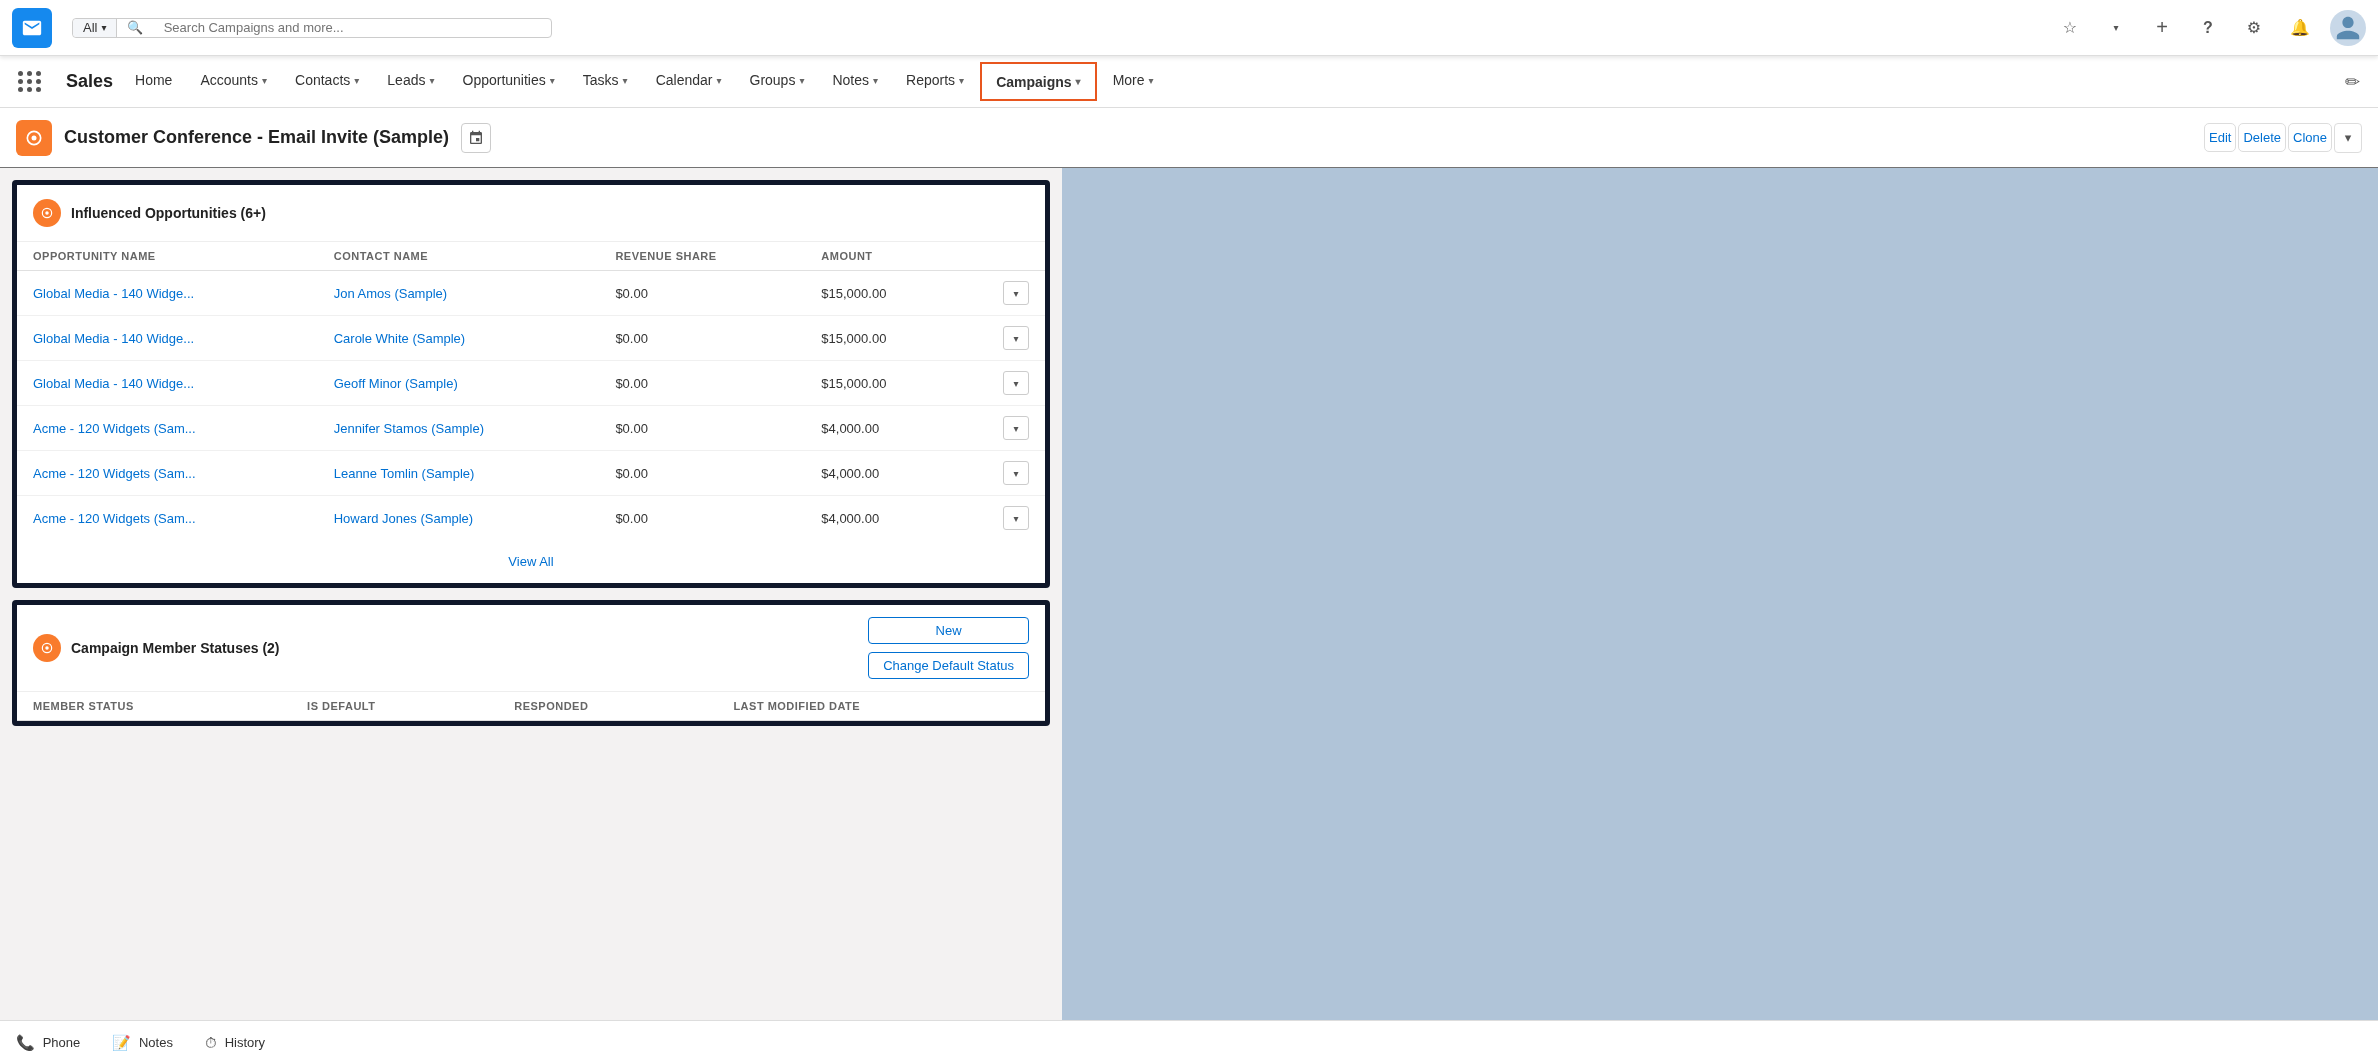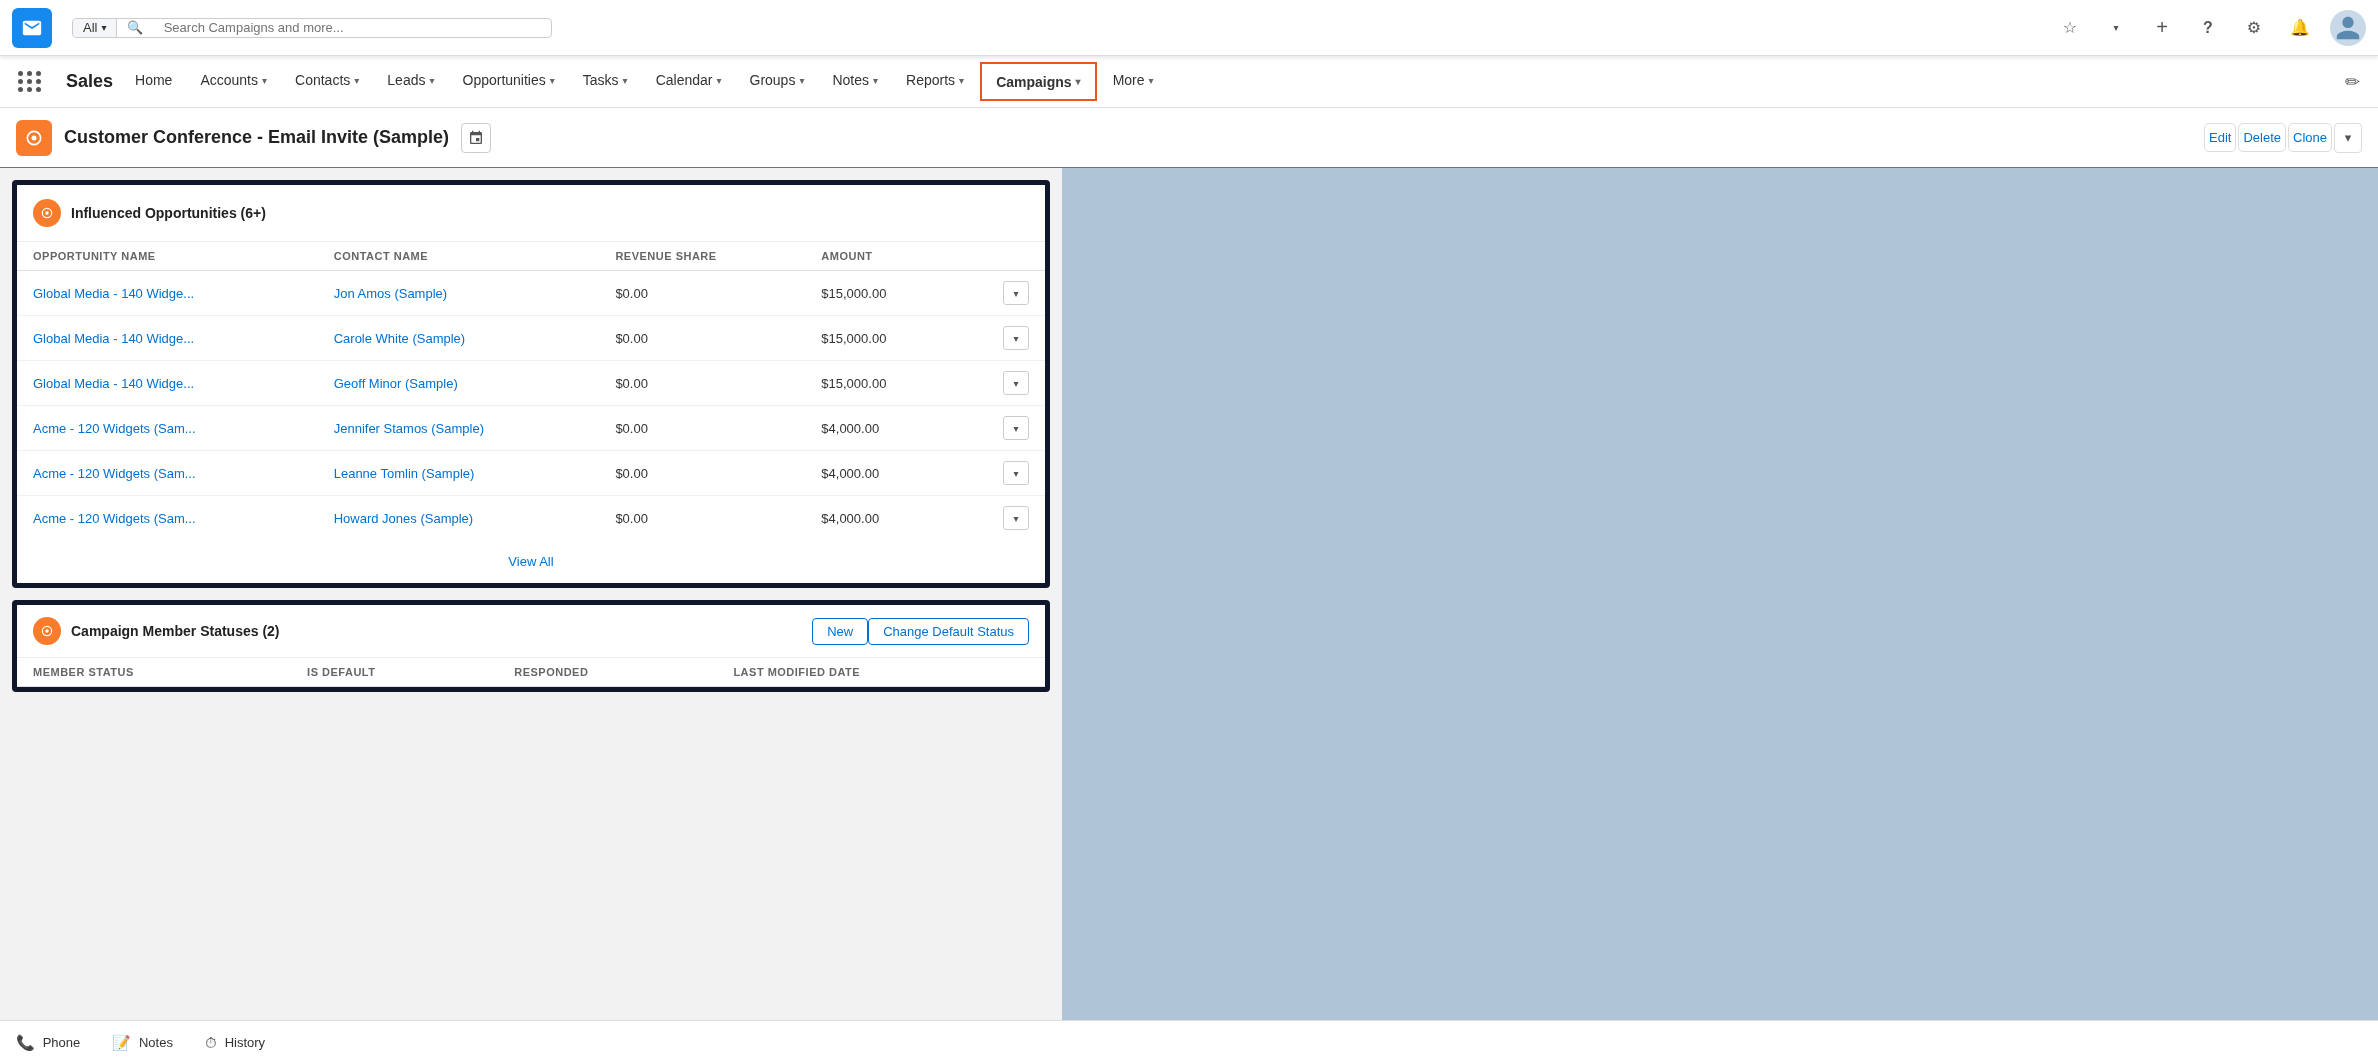--- a/index.html
+++ b/index.html
@@ -319,21 +319,22 @@
     .member-card-header {
       display: flex;
       align-items: center;
       padding: 12px 16px;
       gap: 10px;
       border-bottom: 1px solid #eee;
     }
     .member-card-actions {
       margin-left: auto;
       display: flex;
-      gap: 0;
+      gap: 8px;
+      flex-direction: column;
     }
     .member-action-btn {
       padding: 5px 14px;
       border: 1px solid #0070d2;
       background: #fff;
       border-radius: 4px;
       font-size: 13px;
       color: #0070d2;
       cursor: pointer;
     }

